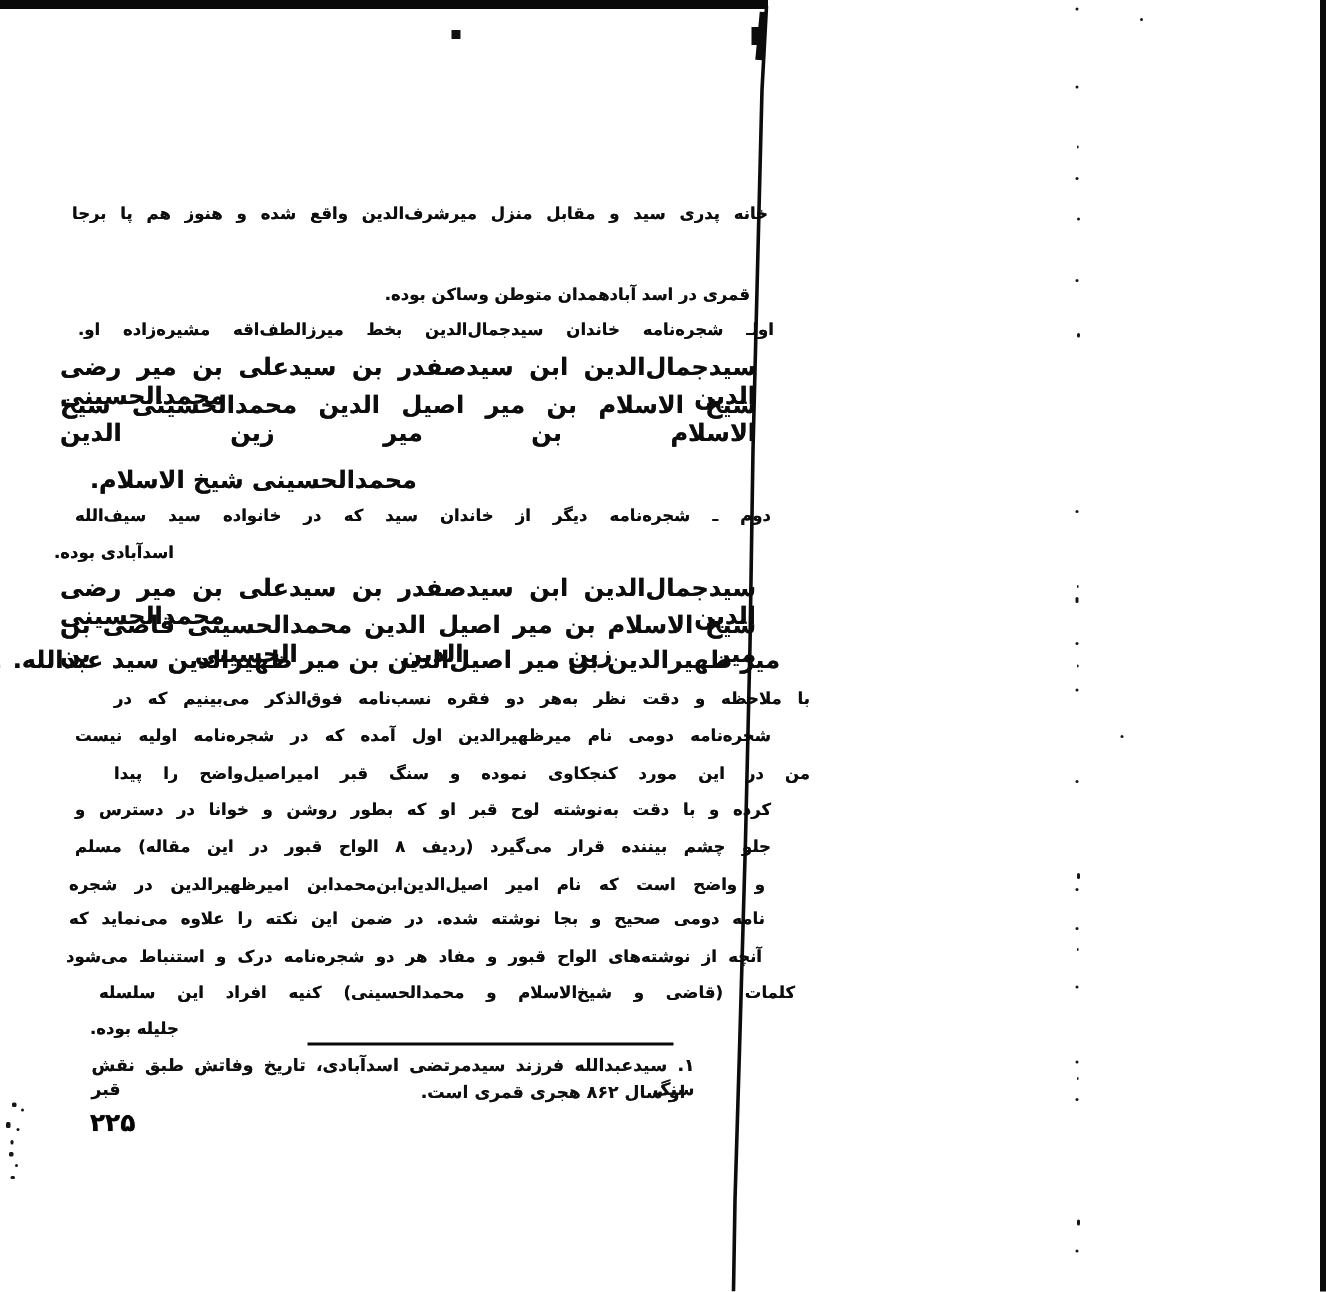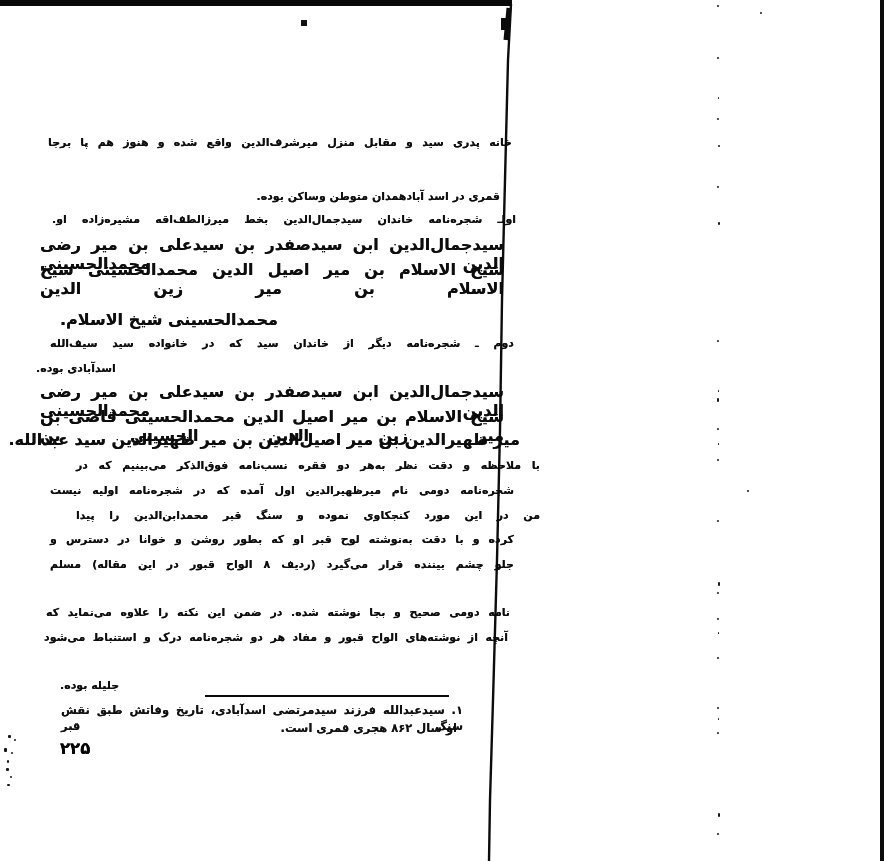--- a/index.html
+++ b/index.html
@@ -61,25 +61,27 @@
   <div class="bl j gen" style="top:235px;padding-right:4px;padding-left:4px;">سیدجمال‌الدین ابن سیدصفدر بن سیدعلی بن میر رضی الدین محمدالحسینی</div>
   <div class="bl j gen" style="top:260px;padding-right:4px;padding-left:4px;">شیخ الاسلام بن میر اصیل الدین محمدالحسینی شیخ الاسلام بن میر زین الدین‌</div>
   <div class="bl l gen" style="top:310px;padding-left:24px;">محمدالحسینی شیخ الاسلام.</div>
   <div class="bl j" style="top:334px;padding-right:46px;padding-left:14px;">دوم ـ شجره‌نامه دیگر از خاندان سید که در خانواده سید سیف‌الله</div>
   <div class="bl l" style="top:359px;padding-left:0;">اسدآبادی بوده.</div>
   <div class="bl j gen" style="top:382px;padding-right:4px;padding-left:4px;">سیدجمال‌الدین ابن سیدصفدر بن سیدعلی بن میر رضی الدین محمدالحسینی</div>
   <div class="bl j gen" style="top:407px;padding-right:4px;padding-left:4px;">شیخ الاسلام بن میر اصیل الدین محمدالحسینی قاضی بن میر زین الدین الحسینی بن</div>
   <div class="bl c gen" style="top:430px;padding-right:20px;padding-left:20px;">میر ظهیرالدین بن میر اصیل‌الدین بن میر ظهیرالدین سید عبدالله. ۱</div>
   <div class="bl j" style="top:456px;padding-right:40px;padding-left:40px;">با ملاحظه و دقت نظر به‌هر دو فقره نسب‌نامه فوق‌الذکر می‌بینیم که در</div>
   <div class="bl j" style="top:481px;padding-right:22px;padding-left:14px;">شجره‌نامه دومی نام میرظهیرالدین اول آمده که در شجره‌نامه اولیه نیست</div>
-  <div class="bl j" style="top:506px;padding-right:22px;padding-left:40px;">من در این مورد کنجکاوی نموده و سنگ قبر محمدابن‌الدین را پیدا</div>
+  <div class="bl j" style="top:506px;padding-right:22px;padding-left:40px;">من در این مورد کنجکاوی نموده و سنگ قبر امیراصیل‌واضح را پیدا</div>
   <div class="bl j" style="top:530px;padding-right:22px;padding-left:14px;">کرده و با دقت به‌نوشته لوح قبر او که بطور روشن و خوانا در دسترس و</div>
   <div class="bl j" style="top:555px;padding-right:22px;padding-left:14px;">جلو چشم بیننده قرار می‌گیرد (ردیف ۸ الواح قبور در این مقاله) مسلم</div>
+  <div class="bl j" style="top:580px;padding-right:22px;padding-left:10px;">و واضح است که نام امیر اصیل‌الدین‌ابن‌محمدابن امیرظهیرالدین در شجره‌</div>
   <div class="bl j" style="top:603px;padding-right:24px;padding-left:10px;">نامه دومی صحیح و بجا نوشته شده. در ضمن این نکته را علاوه می‌نماید که</div>
   <div class="bl j" style="top:628px;padding-right:20px;padding-left:8px;">آنچه از نوشته‌های الواح قبور و مفاد هر دو شجره‌نامه درک و استنباط می‌شود</div>
+  <div class="bl j" style="top:652px;padding-right:24px;padding-left:30px;">کلمات (قاضی و شیخ‌الاسلام و محمدالحسینی) کنیه افراد این سلسله</div>
   <div class="bl l" style="top:676px;padding-left:24px;">جلیله بوده.</div>
 
   <div class="divider"></div>
   <div class="fn j" style="top:702px;padding-left:6px;text-align:justify;text-align-last:justify;">۱. سیدعبدالله فرزند سیدمرتضی اسدآبادی، تاریخ وفاتش طبق نقش سنگ قبر</div>
   <div class="fn r" style="top:720px;padding-right:92px;text-align:right;white-space:nowrap;">او سال ۸۶۲ هجری قمری است.</div>
 
   <div class="pagenum">۲۲۵</div>
 
   <div class="dot" style="left:717px;top:5px;width:2px;height:2px;"></div>
   <div class="dot" style="left:760px;top:12px;width:2px;height:2px;"></div>

